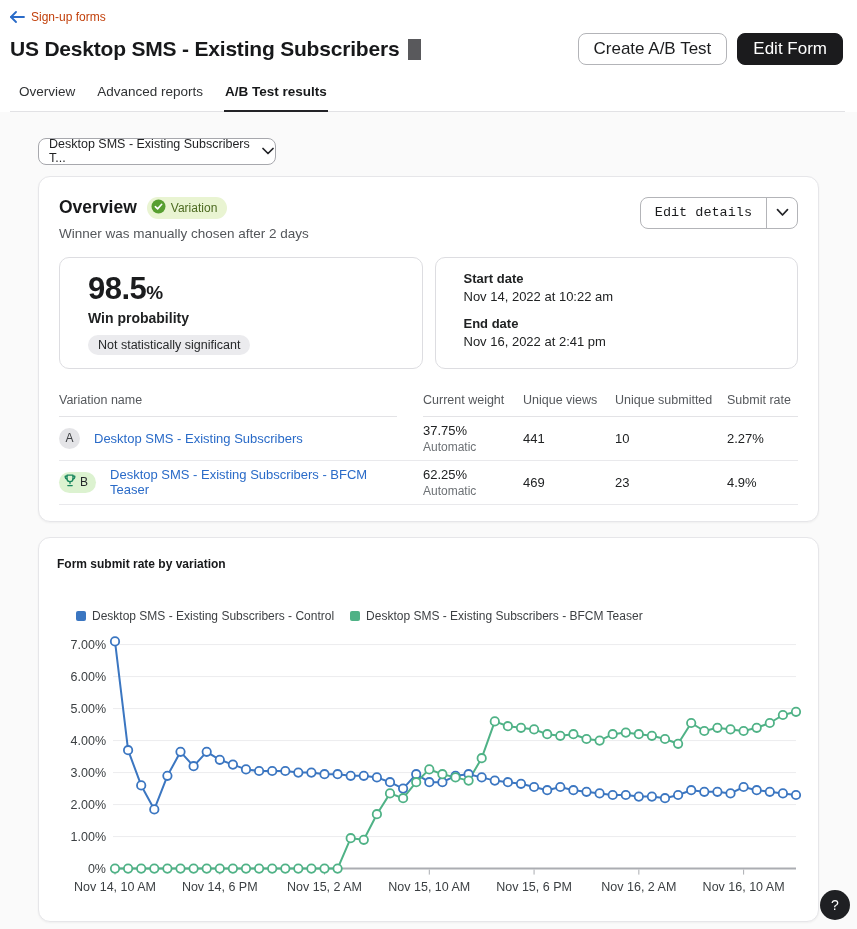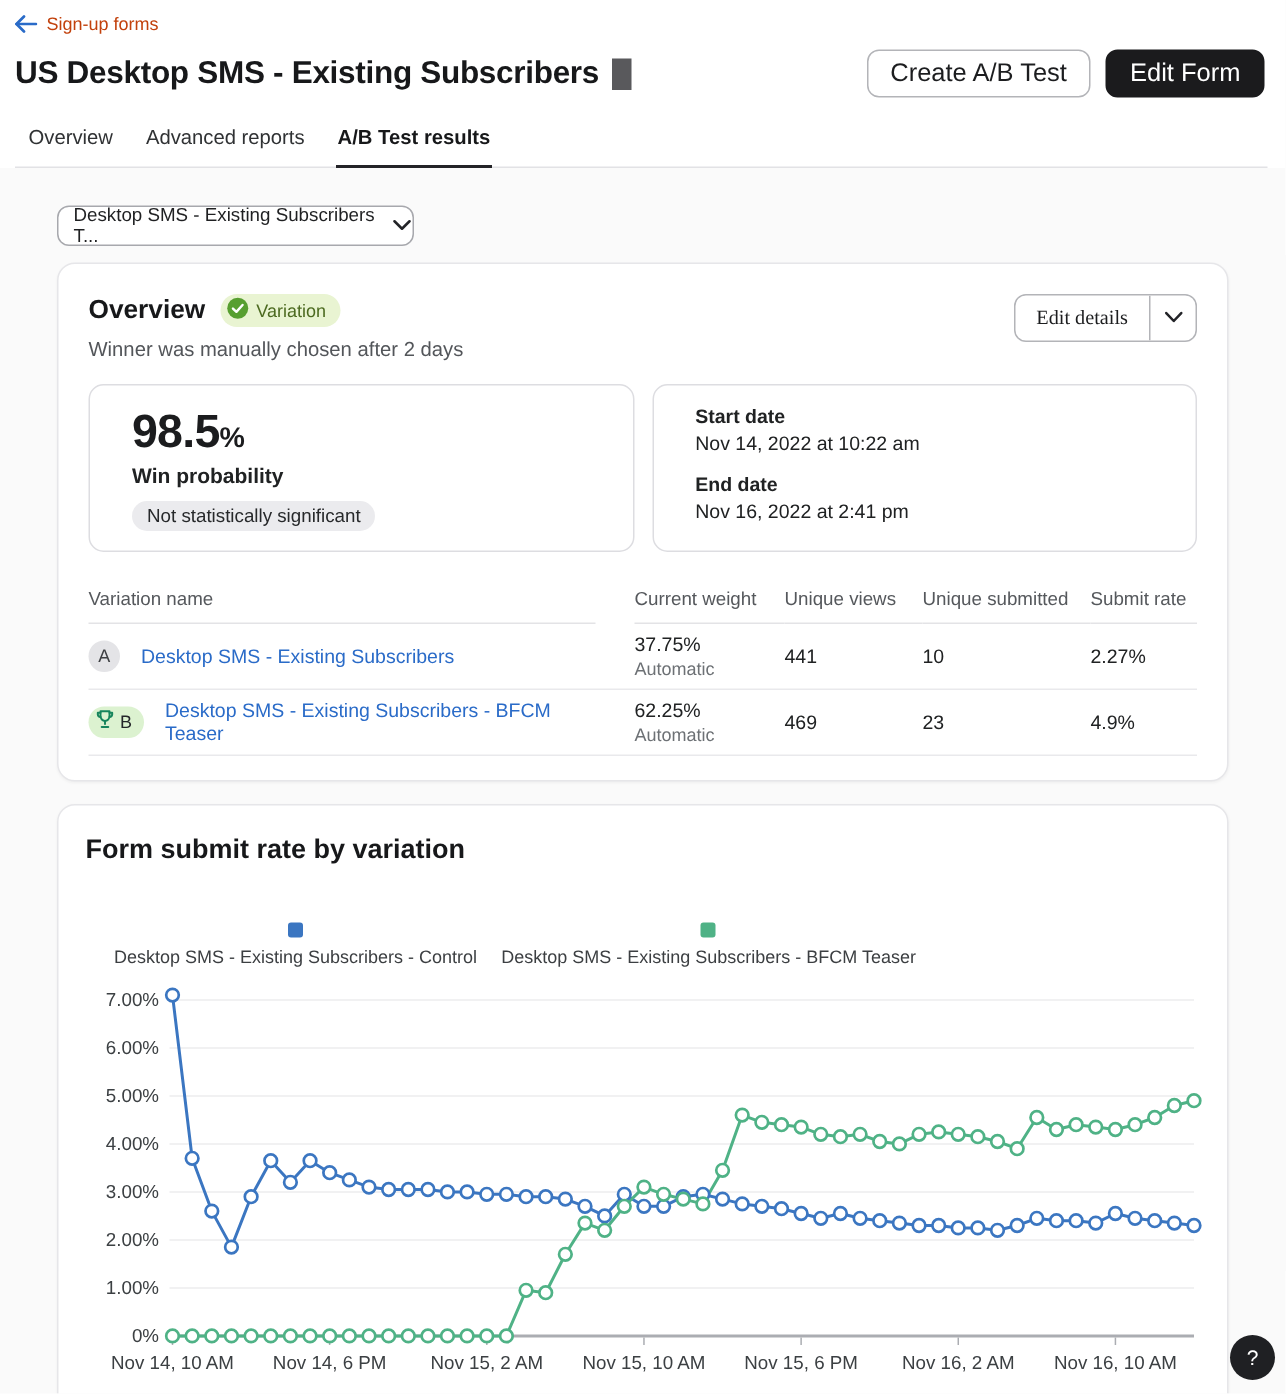--- a/index.html
+++ b/index.html
@@ -40,21 +40,21 @@
   .card-head { display:flex; justify-content:space-between; align-items:flex-start; }
   .ov-title-line { display:flex; align-items:center; gap:10px; }
   .ov-title { margin:0; font-size:17.5px; font-weight:700; color:#17181a; }
   .status-badge { display:inline-flex; align-items:center; gap:5px; background:#e9f4d2;
                   border-radius:11px; padding:2px 10px 2px 4px; font-size:12px;
                   color:#4c6a20; font-weight:500; }
   .ov-sub { margin:7px 0 0; font-size:13.5px; color:#53565a; }
 
   .split-btn { display:flex; height:32px; border:1px solid #b3b4b8; border-radius:8px;
                overflow:hidden; background:#fff; }
-  .split-main { border:none; background:transparent; padding:0 14px; font-family:Liberation Serif, serif;
+  .split-main { border:none; background:transparent; padding:0 14px; font-family:Liberation Mono, monospace;
                 font-size:13.5px; font-weight:500; color:#1c1d1f; cursor:pointer; }
   .split-caret { width:31px; border:none; border-left:1px solid #b3b4b8; background:transparent;
                  display:flex; align-items:center; justify-content:center; cursor:pointer; }
 
   .stat-row { display:flex; gap:12px; margin-top:16px; }
   .stat-box { flex:1; border:1px solid #dddde1; border-radius:10px; padding:13px 28px; height:112px; }
   .big-num { font-size:31px; font-weight:700; letter-spacing:-0.5px; color:#1b1c1e; }
   .big-num .pct { font-size:19px; font-weight:700; }
   .win-label { font-size:14px; font-weight:700; margin-top:3px; }
   .gray-pill { display:inline-block; margin-top:9px; background:#ebebee; border-radius:11px;
@@ -71,23 +71,23 @@
   .vrow { min-height:44px; border-bottom:1px solid #e9e9ec; font-size:13px; }
   .name-cell { display:flex; align-items:center; gap:14px; }
   .avatar-a { width:21px; height:21px; border-radius:50%; background:#e4e4e7; color:#3f4144;
               font-size:12px; font-weight:500; display:flex; align-items:center; justify-content:center; }
   .winner-pill { height:21px; border-radius:11px; background:#dcf2d0; display:inline-flex;
                  align-items:center; gap:4px; padding:0 8px 0 5px; }
   .winner-pill .wb { font-size:12px; color:#24262a; }
   .vlink { color:#2a6bc8; text-decoration:none; cursor:pointer; }
   .weight-mode { font-size:12px; color:#6d7175; margin-top:2px; }
 
-  .chart-title { margin:0; font-size:18px; font-weight:700; color:#17181a; }
+  .chart-title { margin:0; font-size:12px; font-weight:700; color:#17181a; }
   .legend { display:flex; gap:16px; margin:38px 0 0 19px; }
-  .legend-item { display:flex; align-items:center; gap:6px; font-size:12px; color:#3c3f42; cursor:pointer;flex-direction:column; }
+  .legend-item { display:flex; align-items:center; gap:6px; font-size:12px; color:#3c3f42; cursor:pointer; }
   .swatch { width:10px; height:10px; border-radius:2px; display:inline-block; }
   #chart-svg { display:block; margin-top:2px; }
   #chart-svg text { font-family:"Liberation Sans", sans-serif; }
 
   .help-btn { position:absolute; left:820px; top:890px; width:30px; height:30px; border-radius:50%;
               background:#1f2023; color:#fff; border:none; font-size:14px; font-family:inherit;
               display:flex; align-items:center; justify-content:center; cursor:pointer; }
 </style>
 </head>
 <body>

